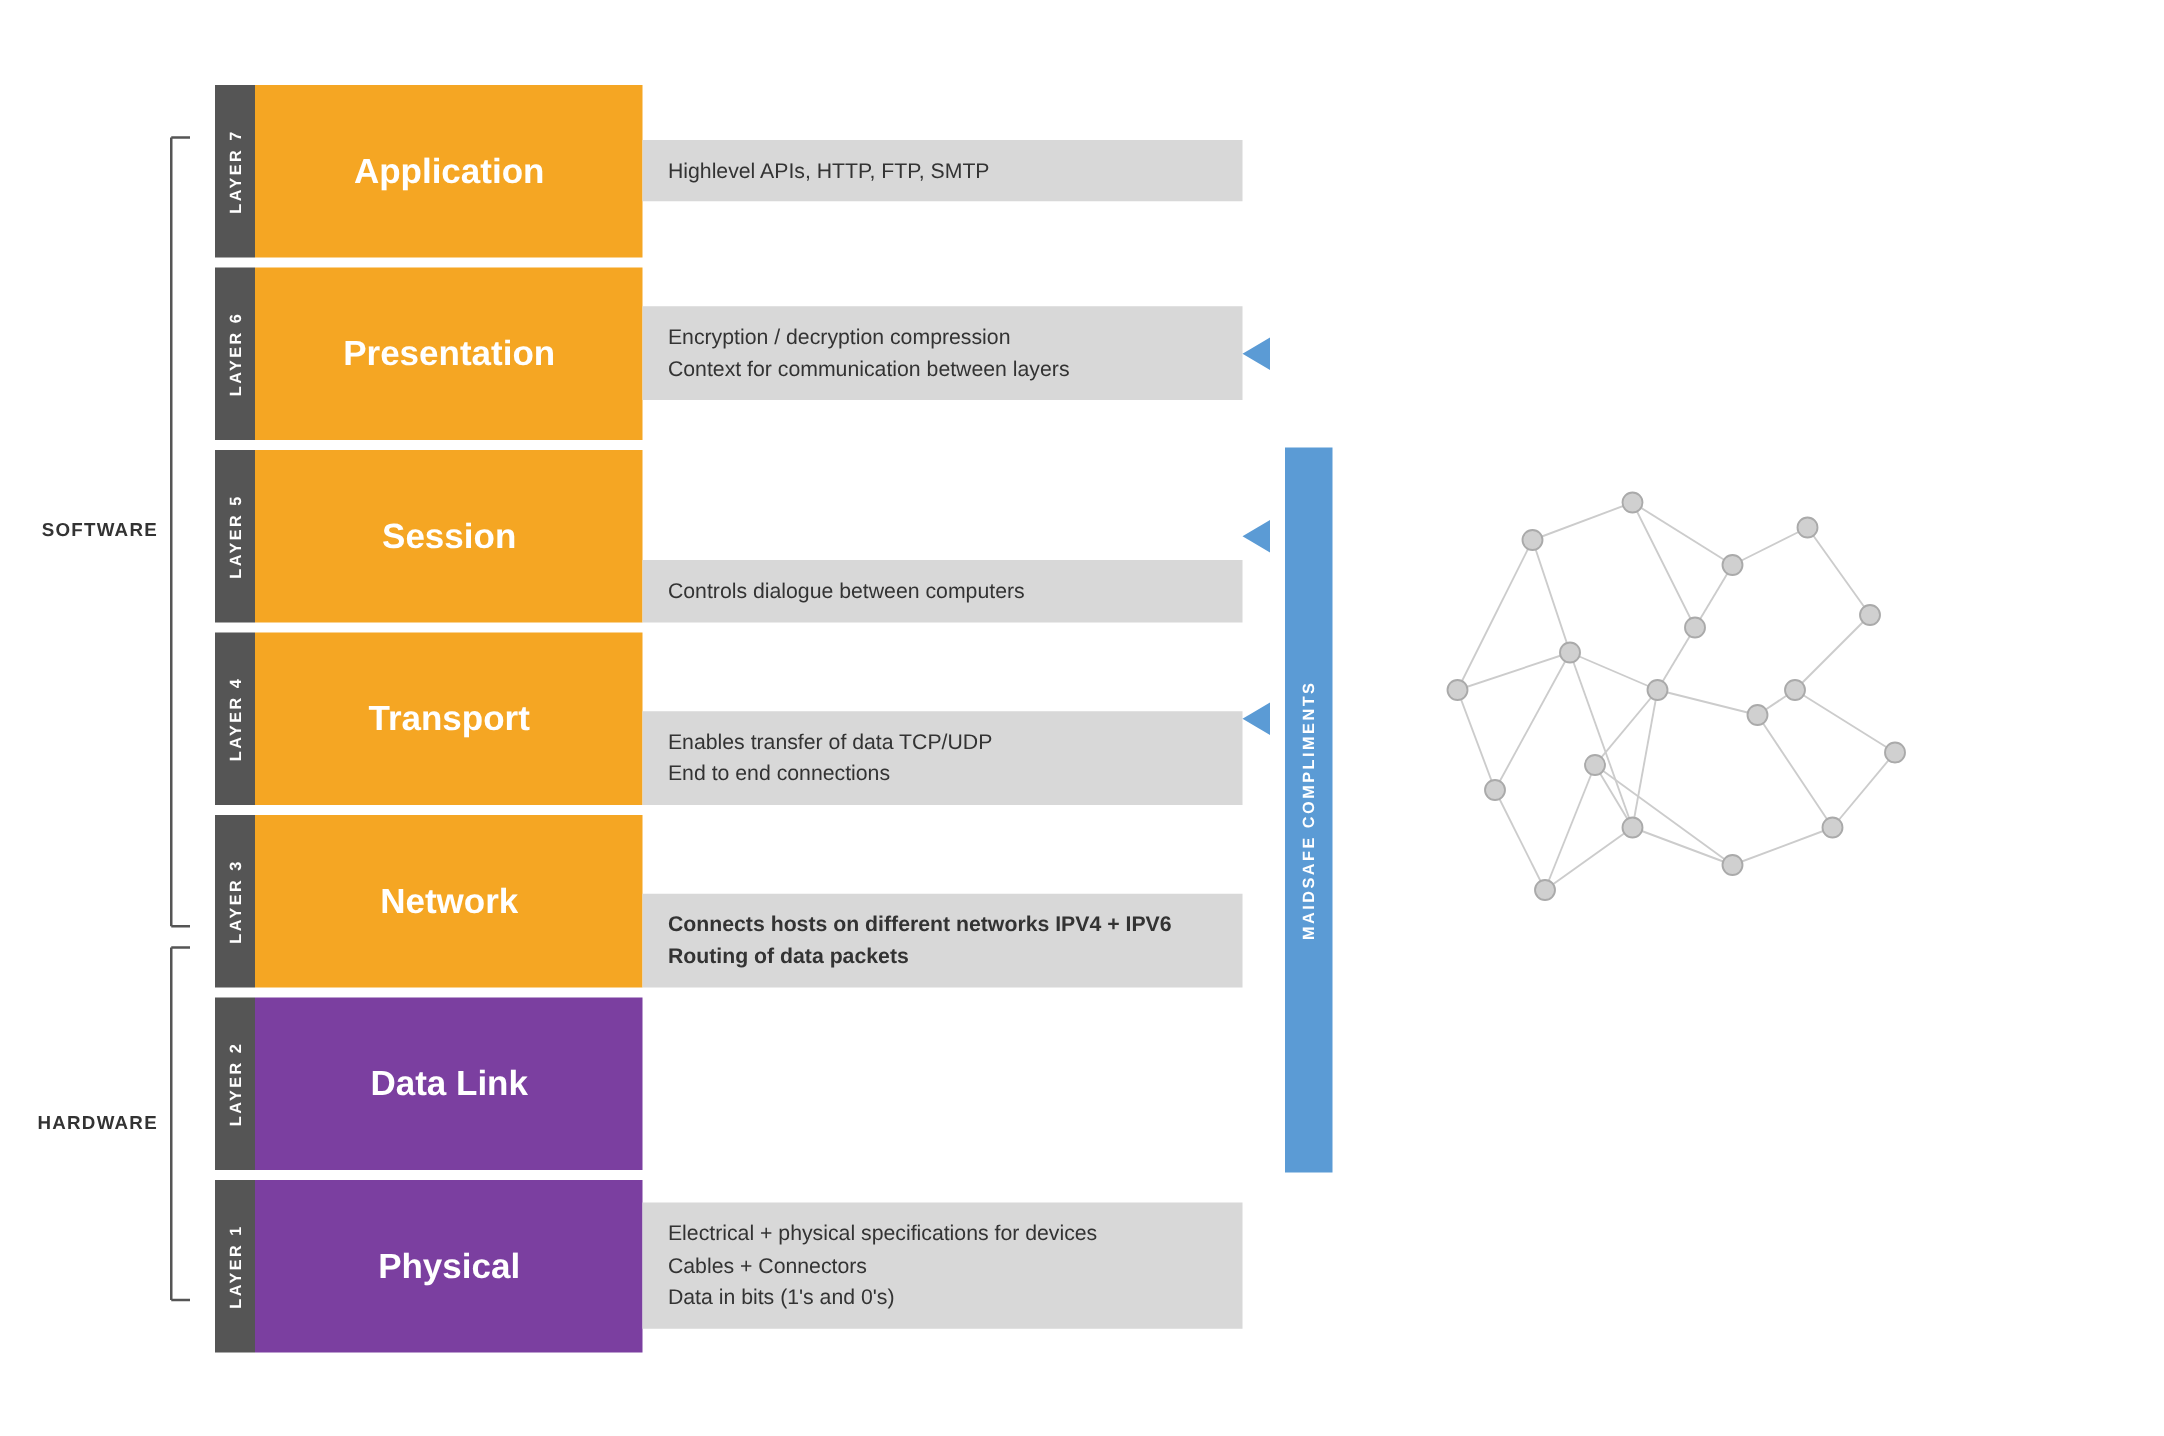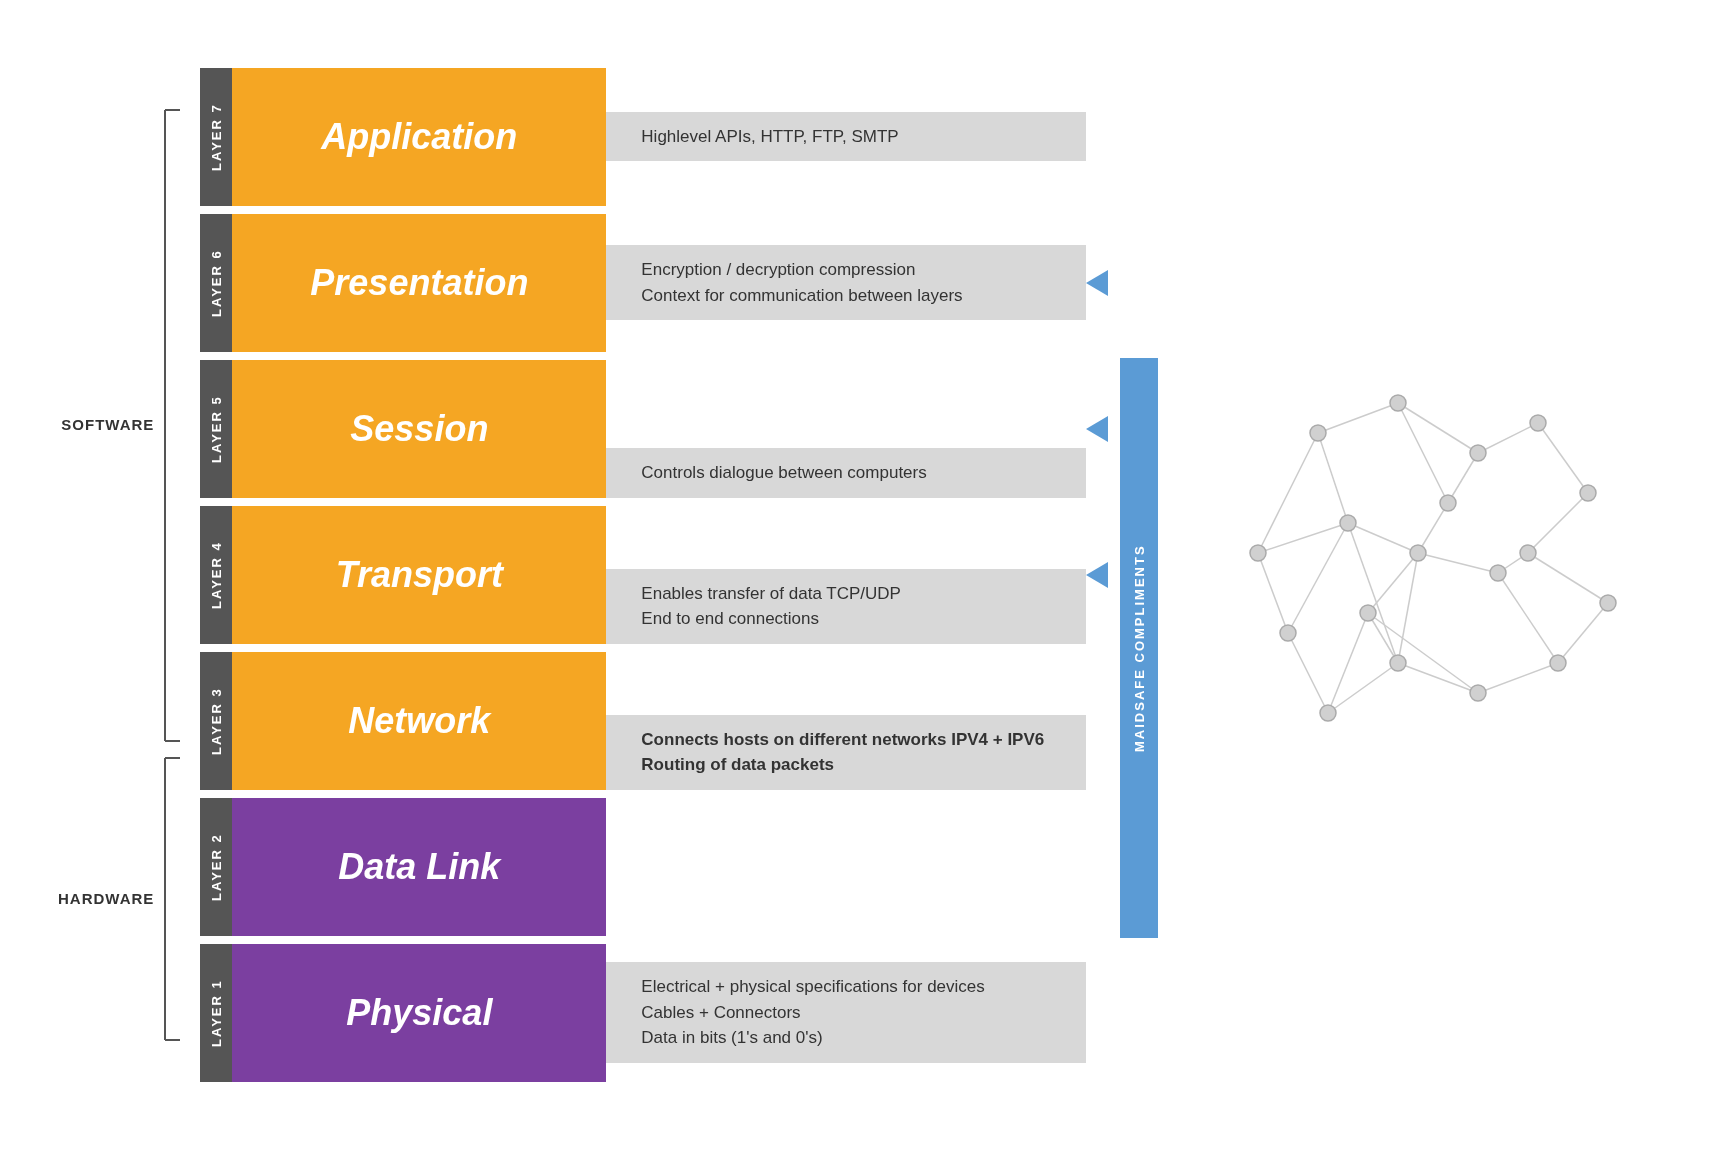--- a/index.html
+++ b/index.html
@@ -55,54 +55,52 @@
       text-align: center;
       width: 32px;
       display: flex;
       align-items: center;
       justify-content: center;
       letter-spacing: 2px;
       flex-shrink: 0;
     }
 
     .layer-name-box {
-      width: 374px;
+      width: 310px;
       display: flex;
       align-items: center;
       justify-content: center;
       color: #ffffff;
-      font-size: 36px;
+      font-size: 28px;
       font-weight: bold;
       flex-shrink: 0;
-      font-style: italic;
     }
 
     .orange { background: #f5a623; }
     .purple { background: #7b3fa0; }
 
     .layer-desc-box {
       background: #d8d8d8;
       flex: 1;
       display: flex;
       flex-direction: column;
       justify-content: center;
-      padding: 12px 35px;
+      padding: 12px 20px;
       font-size: 17px;
       color: #333;
       line-height: 1.5;
       min-width: 480px;
       max-width: 580px;
     }
 
     .bracket-area {
       display: flex;
       flex-direction: column;
       align-items: flex-end;
       margin-right: 10px;
-      margin-left: 28px;
     }
   </style>
 </head>
 <body>
 
 <div class="main-container">
 
   <div class="bracket-area">
 
     <div style="display:flex; flex-direction:row; align-items:center; margin-bottom: 8px;">

